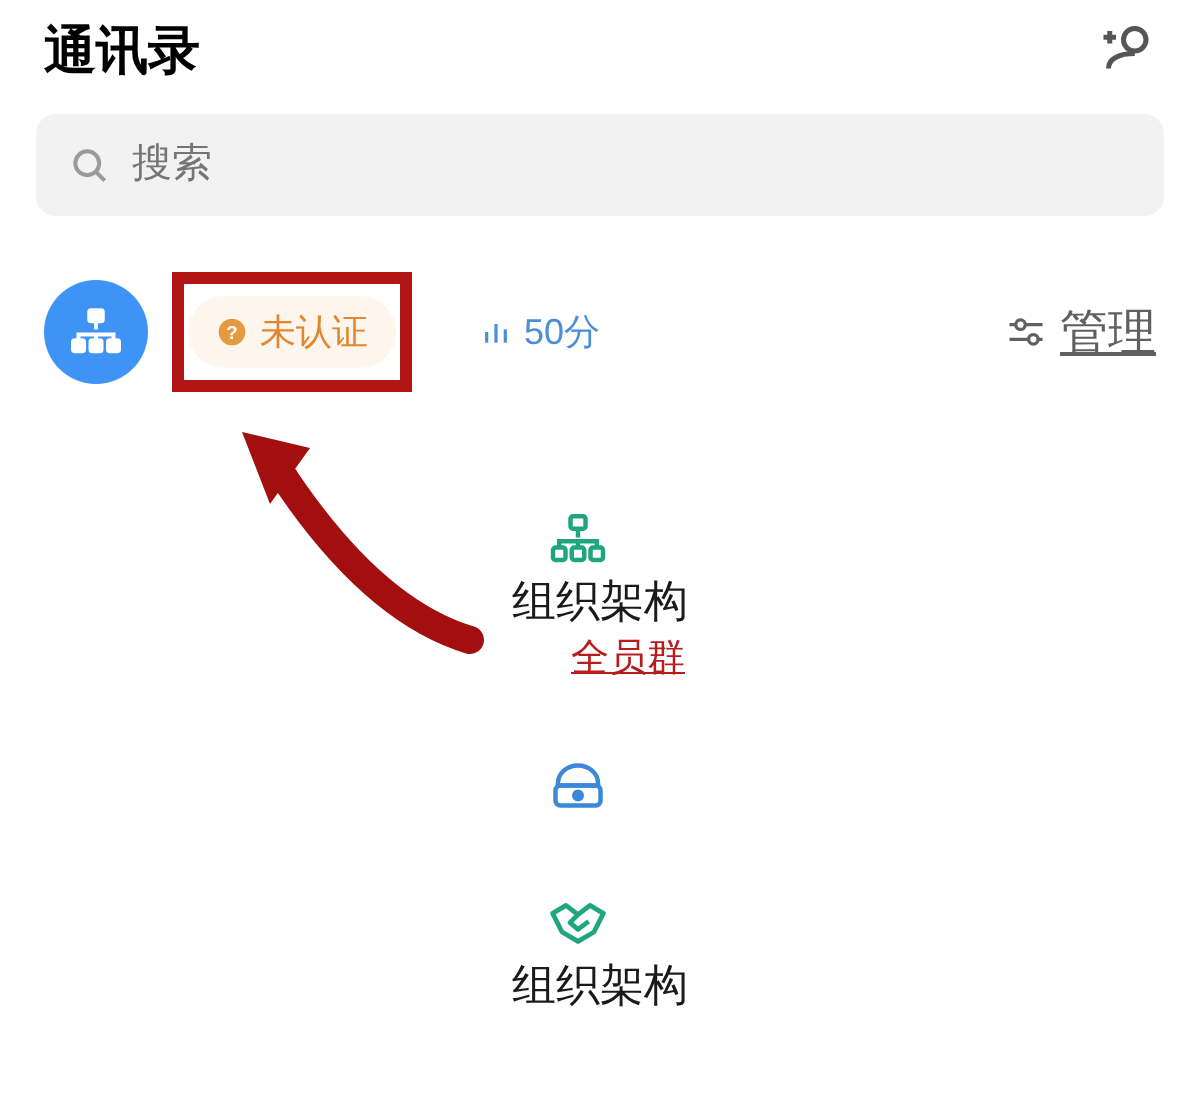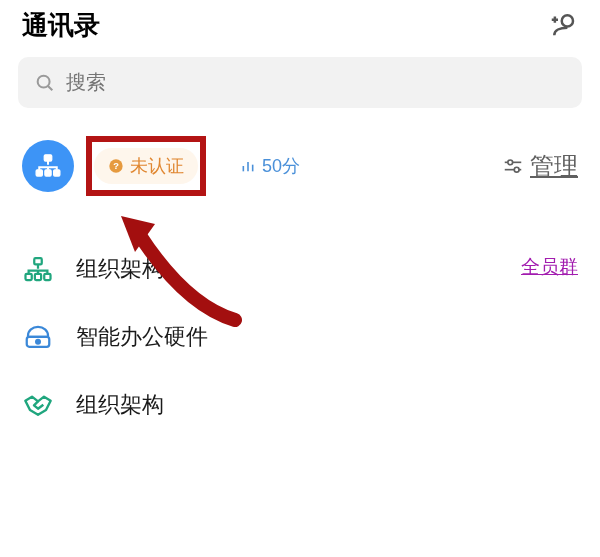--- a/index.html
+++ b/index.html
@@ -13,24 +13,24 @@
 
     .org-row { display:flex; align-items:center; padding:18px 22px 10px 22px; gap:12px; }
     .org-circle { width:52px; height:52px; border-radius:50%; background:#3d94f6; display:flex; align-items:center; justify-content:center; flex-shrink:0; }
     .badge-box { border:6px solid #b31414; padding:6px 2px; display:inline-block; }
     .badge-pill { display:inline-flex; align-items:center; gap:6px; background:#fef6ec; color:#e08731; padding:6px 14px; border-radius:18px; font-size:18px; }
     .score-pill { display:inline-flex; align-items:center; gap:6px; background:#fff; color:#4a90d9; padding:6px 14px; border-radius:18px; font-size:18px; margin-left:8px;text-align:center; }
     .manage { display:flex; align-items:center; gap:6px; color:#606060; font-size:24px; text-decoration:underline; }
 
     .arrow-overlay { position:absolute; left:115px; top:210px; pointer-events:none; }
     .list { padding:0 22px; margin-top:30px; }
-    .list-row { display:flex; align-items:flex-start; padding:18px 0; font-size:22px; color:#1a1a1a; }
+    .list-row { display:flex; align-items:center; padding:18px 0; font-size:22px; color:#1a1a1a;flex-direction:column; }
     .list-row + .list-row { border-top:0; }
     .icon-slot { width:32px; height:32px; display:flex; align-items:center; justify-content:center; flex-shrink:0; margin-right:22px; }
-    .right-link { color:#a21caf; font-size:19px; text-decoration:underline;margin-left:28px; }
+    .right-link { color:#b91c1c; font-size:19px; text-decoration:underline;margin-left:28px; }
     .grow { flex:1; }
   </style>
 </head>
 <body>
 
 <div class="header">
   <div class="title">通讯录</div>
   <div>
     <svg width="30" height="30" viewBox="0 0 24 24" fill="none" stroke="#555" stroke-width="2">
       <path d="M15.5 14c2.5 0 4.5-2 4.5-4.5S18 5 15.5 5 11 7 11 9.5 13 14 15.5 14z" fill="none"></path>
@@ -114,21 +114,20 @@
   </div>
 
   <div class="list-row">
     <span class="icon-slot">
       <svg width="30" height="30" viewBox="0 0 24 24" fill="none" stroke="#3b88d8" stroke-width="1.8">
         <path d="M4 10a8 7 0 0 1 16 0v1H4z"></path>
           <rect x="3" y="11" width="18" height="8" rx="2"></rect>
           <circle cx="12" cy="15" r="1.5" fill="#3b88d8"></circle>
       </svg>
     </span>
-    <span>智能办公硬件</span>
   </div>
 
   <div class="list-row">
     <span class="icon-slot">
       <svg width="32" height="32" viewBox="0 0 24 24" fill="none" stroke="#20a67e" stroke-width="1.8" stroke-linejoin="round">
         <path d="M2.5 8l5-3 4.5 3.5L16.5 5l5 3-3.5 7-6 3.5L6 15z"></path>
           <path d="M12 8.5l-3 3 3 2.5 4-3"></path>
       </svg>
     </span>
     <span>组织架构</span>

